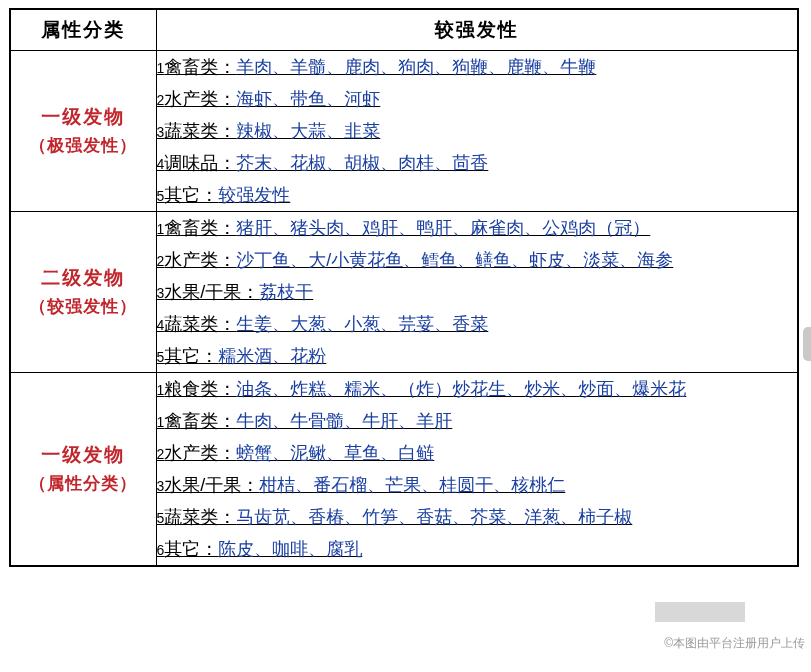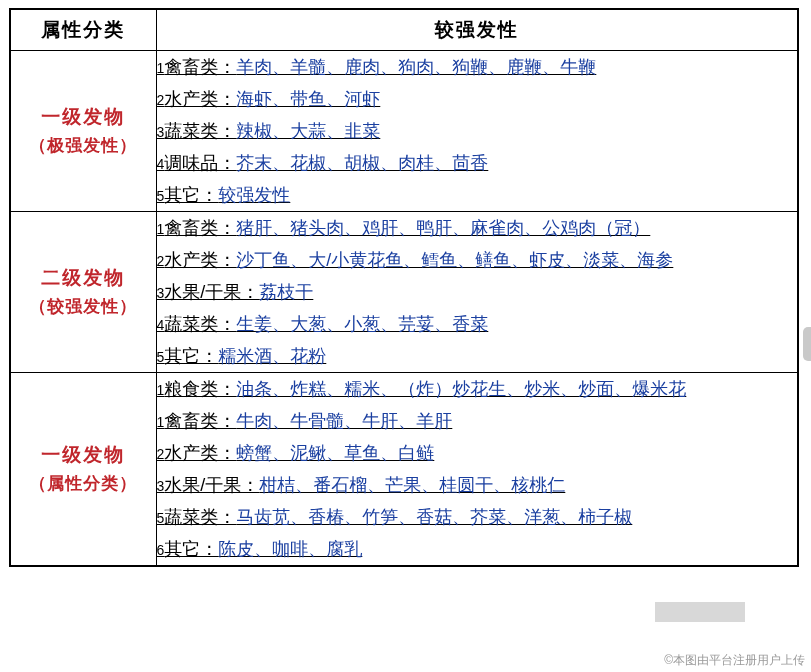--- a/index.html
+++ b/index.html
@@ -82,21 +82,21 @@
   }
   .food-line .items {
     color: #1a3fa0;
   }
   .row-group-sep td {
     border-top: 2px solid #000;
   }
   .watermark {
     position: absolute;
     right: 6px;
-    bottom: 3px;
+    bottom: 20px;
     font-size: 12px;
     color: #9a9a9a;
     letter-spacing: 0px;
     font-family: "Liberation Sans", "DejaVu Sans", sans-serif;
     margin-top: 46px;
   }
   .mask-1 {
     position: absolute;
     left: 655px;
     top: 602px;

